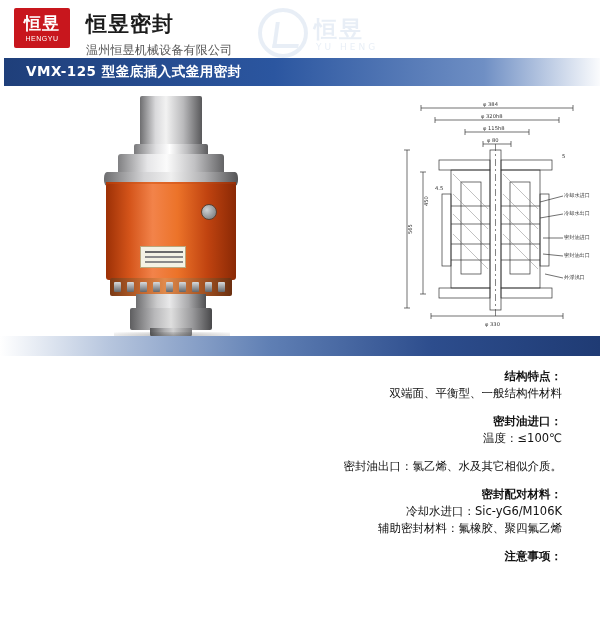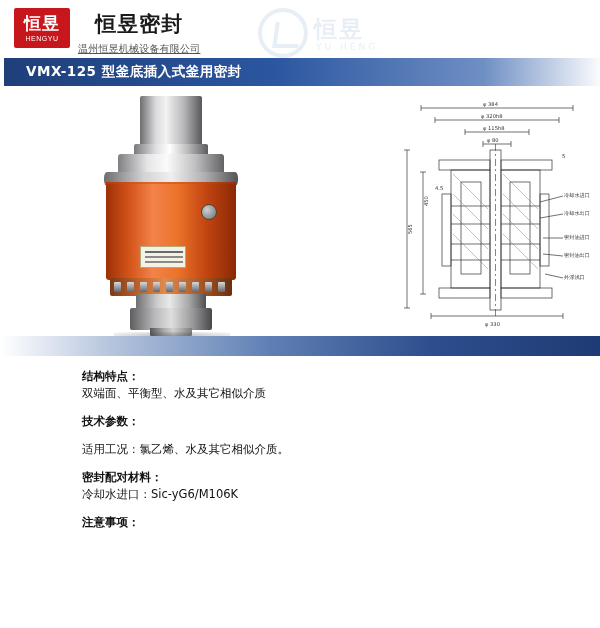--- a/index.html
+++ b/index.html
@@ -16,21 +16,20 @@
     overflow: hidden;
   }
 
   
   .header {
     position: absolute;
     left: 0; top: 0;
     width: 600px;
     height: 58px;
     background: #ffffff;
-    text-align: center;
   }
   .logo-block {
     position: absolute;
     left: 14px; top: 8px;
     display: flex;
     align-items: flex-start;
   }
   .logo-mark {
     width: 56px;
     height: 40px;
@@ -49,36 +48,35 @@
     letter-spacing: 1px;
     font-family: "DejaVu Sans", sans-serif;
   }
   .logo-mark .en {
     font-size: 7px;
     letter-spacing: 0.5px;
     margin-top: 3px;
     font-family: "Liberation Sans", sans-serif;
   }
   .logo-text {
-    margin-left: 8px;
+    margin-left: 16px;
     padding-top: 2px;
   }
   .logo-text .brand {
     font-size: 21px;
     font-weight: bold;
     color: #1b1b1b;
     letter-spacing: 1px;
     font-family: "DejaVu Sans", sans-serif;
   }
   .logo-text .company {
-    font-size: 10px;
+    font-size: 12px;
     color: #555;
     margin-top: 4px;
     letter-spacing: 0.2px;
-    text-decoration: underline;
   }
 
   
   .watermark {
     position: absolute;
     left: 258px; top: 6px;
     width: 180px; height: 58px;
     opacity: 0.22;
     pointer-events: none;
   }
@@ -264,21 +262,21 @@
     position: absolute;
     left: 82px; top: 368px;
     width: 480px;
     font-size: 11.5px;
     color: #111111;
     line-height: 17px;
     font-family: "DejaVu Sans", sans-serif;
   }
   .sec { margin-bottom: 11px; }
   .sec .h { font-weight: bold; }
-  .sec p { margin: 0; }
+  .sec p { margin: 0; text-align: right; }
   .notes p { margin: 0; }
 </style>
 </head>
 <body>
 
 <div class="header">
   <div class="logo-block">
     <div class="logo-mark">
       <span class="cn">恒昱</span>
       <span class="en">HENGYU</span>
@@ -423,33 +421,35 @@
     </svg>
   </div>
 </div>
 
 <div class="divider"></div>
 
 <div class="body-text">
 
   <div class="sec">
     <p class="h">结构特点：</p>
-    <p>双端面、平衡型、水及其它相似介质</p>
+    <p>双端面、平衡型、一般结构件材料</p>
   </div>
 
   <div class="sec">
-    <p class="h">技术参数：</p>
+    <p class="h">密封油进口：</p>
+    <p>温度：≤100℃</p>
   </div>
 
   <div class="sec">
-    <p>适用工况：氯乙烯、水及其它相似介质。</p>
+    <p>密封油出口：氯乙烯、水及其它相似介质。</p>
   </div>
 
   <div class="sec">
     <p class="h">密封配对材料：</p>
     <p>冷却水进口：Sic-yG6/M106K</p>
+    <p>辅助密封材料：氟橡胶、聚四氟乙烯</p>
   </div>
 
   <div class="sec notes">
     <p class="h">注意事项：</p>
 
   </div>
 </div>
 
 </body></html>

